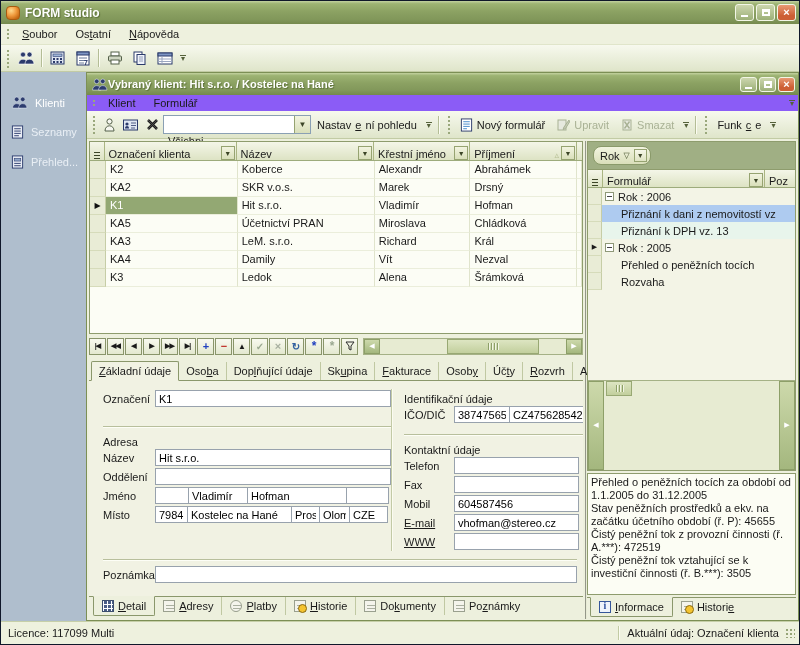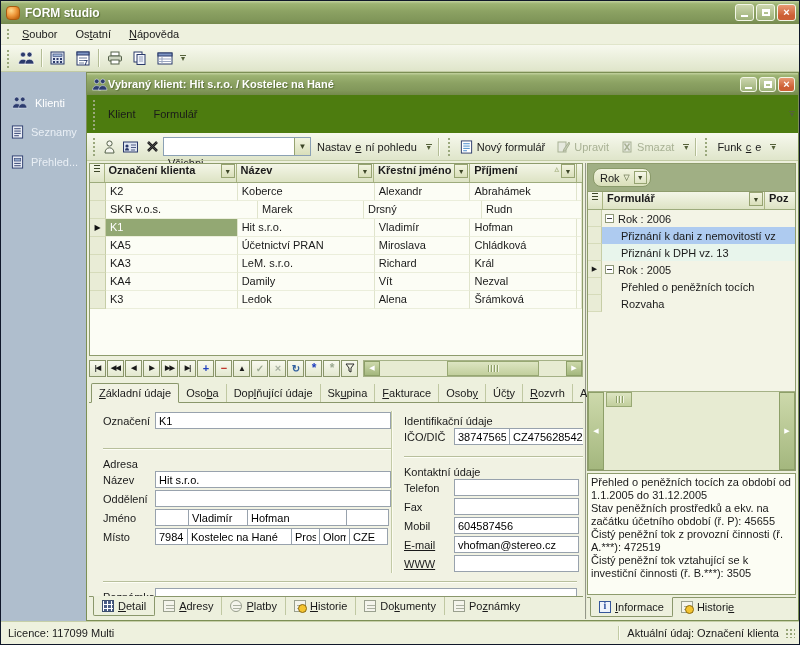--- a/index.html
+++ b/index.html
@@ -33,37 +33,37 @@
   .sidebar { width:85px; background:#afbecd; padding-top:16px; }
   .side-item { display:flex; align-items:center; gap:7px; padding:8px 0 8px 10px; color:#e9eff5; }
   .side-item.active { color:#ffffff; }
 
   
   .client-win { flex:1; display:flex; flex-direction:column; border:1px solid #7c8f55; background:#edf0dd; min-width:0; }
   .c-titlebar { height:22px; display:flex; align-items:center; padding:0 3px 0 4px;
     background:linear-gradient(180deg,#c3d2a0 0%,#9db373 12%,#8ca263 45%,#81975a 80%,#74894c 100%); }
   .c-title-text { color:#fff; font-weight:bold; font-size:11px; text-shadow:1px 1px 1px #5c7038; flex:1; }
   .c-titlebar .winbtn { width:17px; height:15px; }
-  .c-menubar { height:38px; background:#4d7c0f; display:flex; align-items:center; }
+  .c-menubar { height:16px; background:#8b5cf6; display:flex; align-items:center; }
   .c-menubar .spacer { flex:1; }
   .c-toolbar { height:28px; background:linear-gradient(#f7f9ee,#dfe5ca); display:flex; align-items:center; border-bottom:1px solid #c2cba4; }
   .flatbtn { display:flex; align-items:center; gap:4px; padding:3px 6px; white-space:nowrap; }
   .flatbtn.disabled { color:#a8b194; }
   .combo { display:flex; width:148px; height:19px; border:1px solid #8aa0b4; background:#fff; }
   .combo .val { flex:1; padding:2px 4px;margin-top:17px; }
   .combo .drop { width:16px; background:linear-gradient(#f2f4e0,#d9dfba); border-left:1px solid #96a371; color:#3c4527; font-size:8px; display:flex; align-items:center; justify-content:center; }
 
   .c-content { flex:1; display:flex; min-height:0; padding:2px 2px 1px 2px; }
   .left-pane { width:498px; display:flex; flex-direction:column; min-height:0; border-right:2px groove #e7ebd5; padding-right:2px; }
   .right-pane { flex:1; display:flex; flex-direction:column; min-width:0; }
 
   
   .grid { height:193px; border:1px solid #8e9c6d; background:#fcfdf5; overflow:hidden; display:flex; flex-direction:column; }
   .g-head { display:flex; height:19px; background:linear-gradient(#f4f6e8,#dde3c4); border-bottom:1px solid #9dab7c; }
-  .g-hcell { display:flex; align-items:flex-start; padding:0 1px 0 4px; border-right:1px solid #aab582; overflow:hidden; white-space:nowrap;font-weight:bold; }
+  .g-hcell { display:flex; align-items:flex-end; padding:0 1px 0 4px; border-right:1px solid #aab582; overflow:hidden; white-space:nowrap; }
   .g-hcell .lab { flex:1; overflow:hidden; }
   .dropbtn { width:14px; height:14px; flex:none; background:linear-gradient(#f2f4e0,#d9dfba); border:1px solid #96a371; color:#3c4527; font-size:7px; display:flex; align-items:center; justify-content:center; }
   .sortmark { color:#b7c096; font-size:9px; margin-right:2px; }
   .g-row { display:flex; height:18px; }
   .ind { width:16px; flex:none; background:#e9ecd6; border-right:1px solid #c6cda6; border-bottom:1px solid #d6dbba; color:#111; font-size:8px; display:flex; align-items:center; justify-content:center; }
   .cell { padding:2px 0 0 4px; border-right:1px solid #e0e4cc; border-bottom:1px solid #ebeedb; overflow:hidden; white-space:nowrap; }
   .w0 { width:16px; } .w1 { width:146px; } .w2 { width:152px; } .w3 { width:106px; } .w4 { width:118px; } .w5 { flex:1; min-width:0; }
   .cell.sel { background:#93a873; color:#fff; }
   .g-fill { flex:1; }
 
@@ -373,20 +373,21 @@
             <div class="g-row">
               <div class="ind"></div>
               <div class="cell w1">K2</div>
               <div class="cell w2">Koberce</div>
               <div class="cell w3">Alexandr</div>
               <div class="cell w4">Abrahámek</div>
               <div class="cell w5">Karv</div>
             </div>
             <div class="g-row">
               <div class="ind"></div>
+              <div class="cell w1">KA2</div>
               <div class="cell w2">SKR v.o.s.</div>
               <div class="cell w3">Marek</div>
               <div class="cell w4">Drsný</div>
               <div class="cell w5">Rudn</div>
             </div>
             <div class="g-row">
               <div class="ind">▶</div>
               <div class="cell w1 sel">K1</div>
               <div class="cell w2">Hit s.r.o.</div>
               <div class="cell w3">Vladimír</div>

